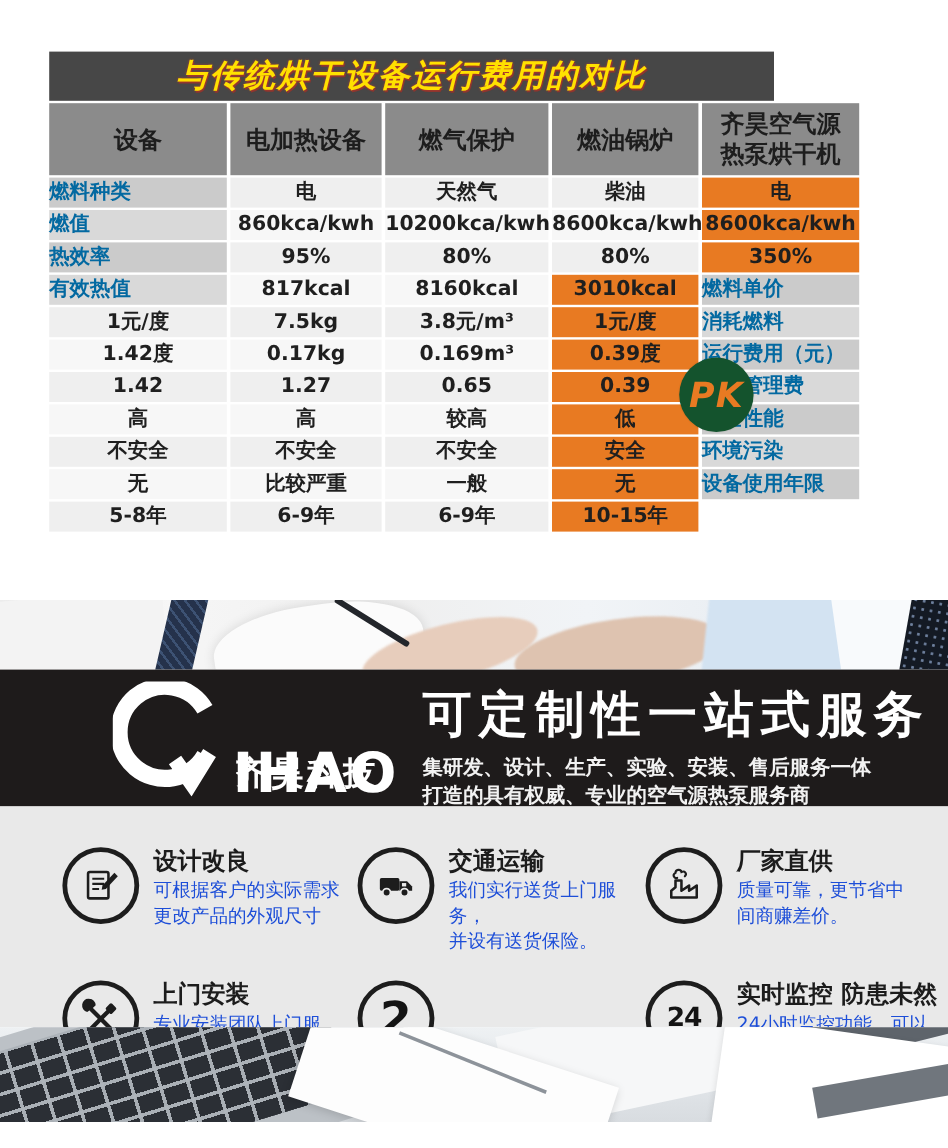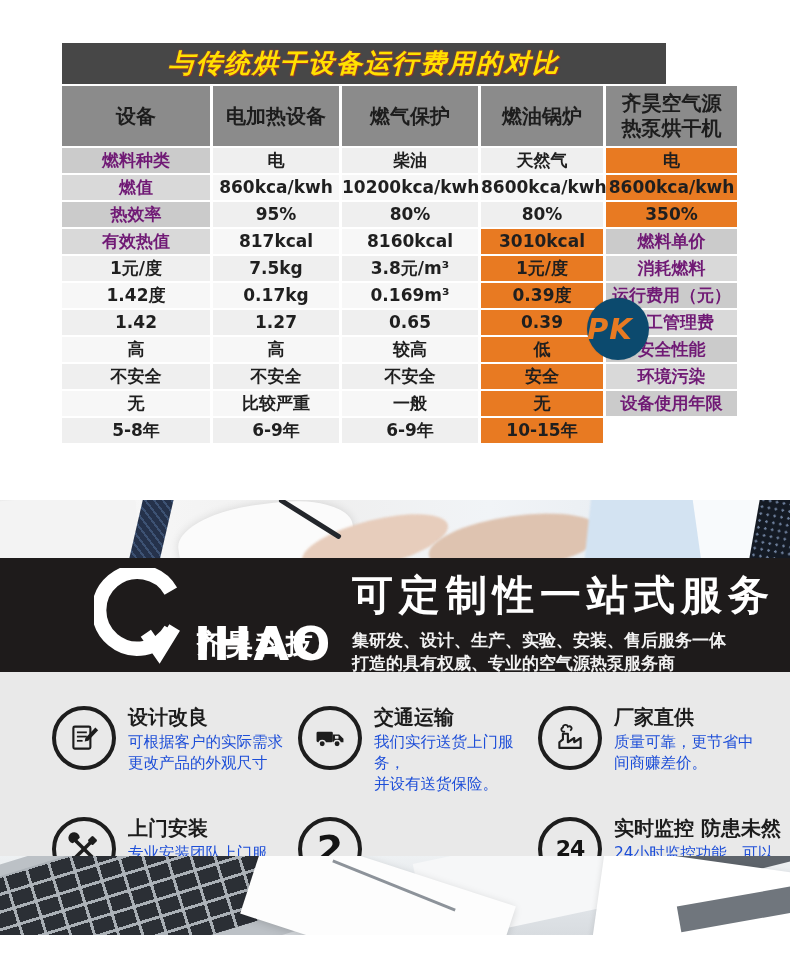--- a/index.html
+++ b/index.html
@@ -1,34 +1,34 @@
 <!DOCTYPE html>
 <html><head>
 <meta charset="utf-8">
 <style>
   html,body{margin:0;padding:0;}
   body{background:#ffffff;font-family:"DejaVu Sans","Liberation Sans",sans-serif;}
   .page{position:relative;width:790px;height:957px;background:#fff;overflow:hidden;}
 
   
-  .cmp{position:absolute;left:62px;top:43px;width:604px;}
+  .cmp{position:absolute;left:41px;top:43px;width:604px;}
   .cmp-banner{height:41px;background:#474747;display:flex;align-items:center;justify-content:center;}
   .cmp-title{font-size:26px;font-weight:900;font-style:italic;color:#ffe100;letter-spacing:2px;
              text-shadow:0 0 2px rgba(205,60,40,.9),1px 1px 0 rgba(190,40,30,.55);}
   .grid{display:grid;grid-template-columns:148px 126px 136px 122px 131px;column-gap:3px;row-gap:2px;
         background:#fff;margin-top:2px;}
   .th{background:#8b8b8b;color:#1d1d1d;font-weight:700;font-size:20px;height:60px;
       display:flex;align-items:center;justify-content:center;text-align:center;line-height:1.25;padding:0 12px;box-sizing:border-box;}
-  .tl{background:#cbcbcb;color:#701a75;font-weight:700;font-size:17px;height:25px;line-height:25px;text-align:center;}
+  .tl{background:#cbcbcb;color:#0369a1;font-weight:700;font-size:17px;height:25px;line-height:25px;text-align:left;}
   .td{background:#efefef;color:#1f1f1f;font-weight:700;font-size:17px;height:25px;line-height:25px;text-align:center;}
   .tl.alt{background:#d9d9d9;}
   .td.alt{background:#f7f7f7;}
   .td.hl{background:#e87a22;}
-  .pk{position:absolute;left:525px;top:255px;width:62px;height:62px;border-radius:50%;background:#0c4a6e;
-      display:flex;align-items:center;justify-content:flex-start;box-shadow:0 0 0 1px rgba(0,0,0,.03);}
+  .pk{position:absolute;left:525px;top:255px;width:62px;height:62px;border-radius:50%;background:#14532d;
+      display:flex;align-items:center;justify-content:center;box-shadow:0 0 0 1px rgba(0,0,0,.03);}
   .pk span{font-size:29px;font-weight:900;font-style:italic;color:#e87a22;letter-spacing:1px;}
 
   
   .photo-top{position:absolute;left:0;top:500px;width:790px;height:58px;overflow:hidden;
      background:linear-gradient(90deg,#ececec 0%,#f6f6f6 18%,#efefef 42%,#f1f4f7 62%,#e7ecf1 84%,#dde2e8 100%);}
   .photo-top .s{position:absolute;}
   .shirtL{left:-12px;top:-4px;width:150px;height:72px;background:#f3f3f3;transform:rotate(-5deg);border-radius:10px;}
   .tie1{left:136px;top:-10px;width:30px;height:82px;border-radius:5px;transform:rotate(13deg);
         background:repeating-linear-gradient(40deg,#25324b 0 5px,#3d5273 5px 7px);}
   .sleeve{left:178px;top:4px;width:176px;height:72px;background:#fbfbfb;border-radius:45%;transform:rotate(-8deg);
@@ -89,22 +89,22 @@
       <span class="cmp-title">与传统烘干设备运行费用的对比</span>
     </div>
     <div class="grid">
         <div class="th">设备</div>
         <div class="th">电加热设备</div>
         <div class="th">燃气保护</div>
         <div class="th">燃油锅炉</div>
         <div class="th">齐昊空气源热泵烘干机</div>
         <div class="tl">燃料种类</div>
         <div class="td">电</div>
+        <div class="td">天然气</div>
         <div class="td">柴油</div>
-        <div class="td">天然气</div>
         <div class="td hl">电</div>
         <div class="tl alt">燃值</div>
         <div class="td alt">860kca/kwh</div>
         <div class="td alt">10200kca/kwh</div>
         <div class="td alt">8600kca/kwh</div>
         <div class="td alt hl">8600kca/kwh</div>
         <div class="tl">热效率</div>
         <div class="td">95%</div>
         <div class="td">80%</div>
         <div class="td">80%</div>

